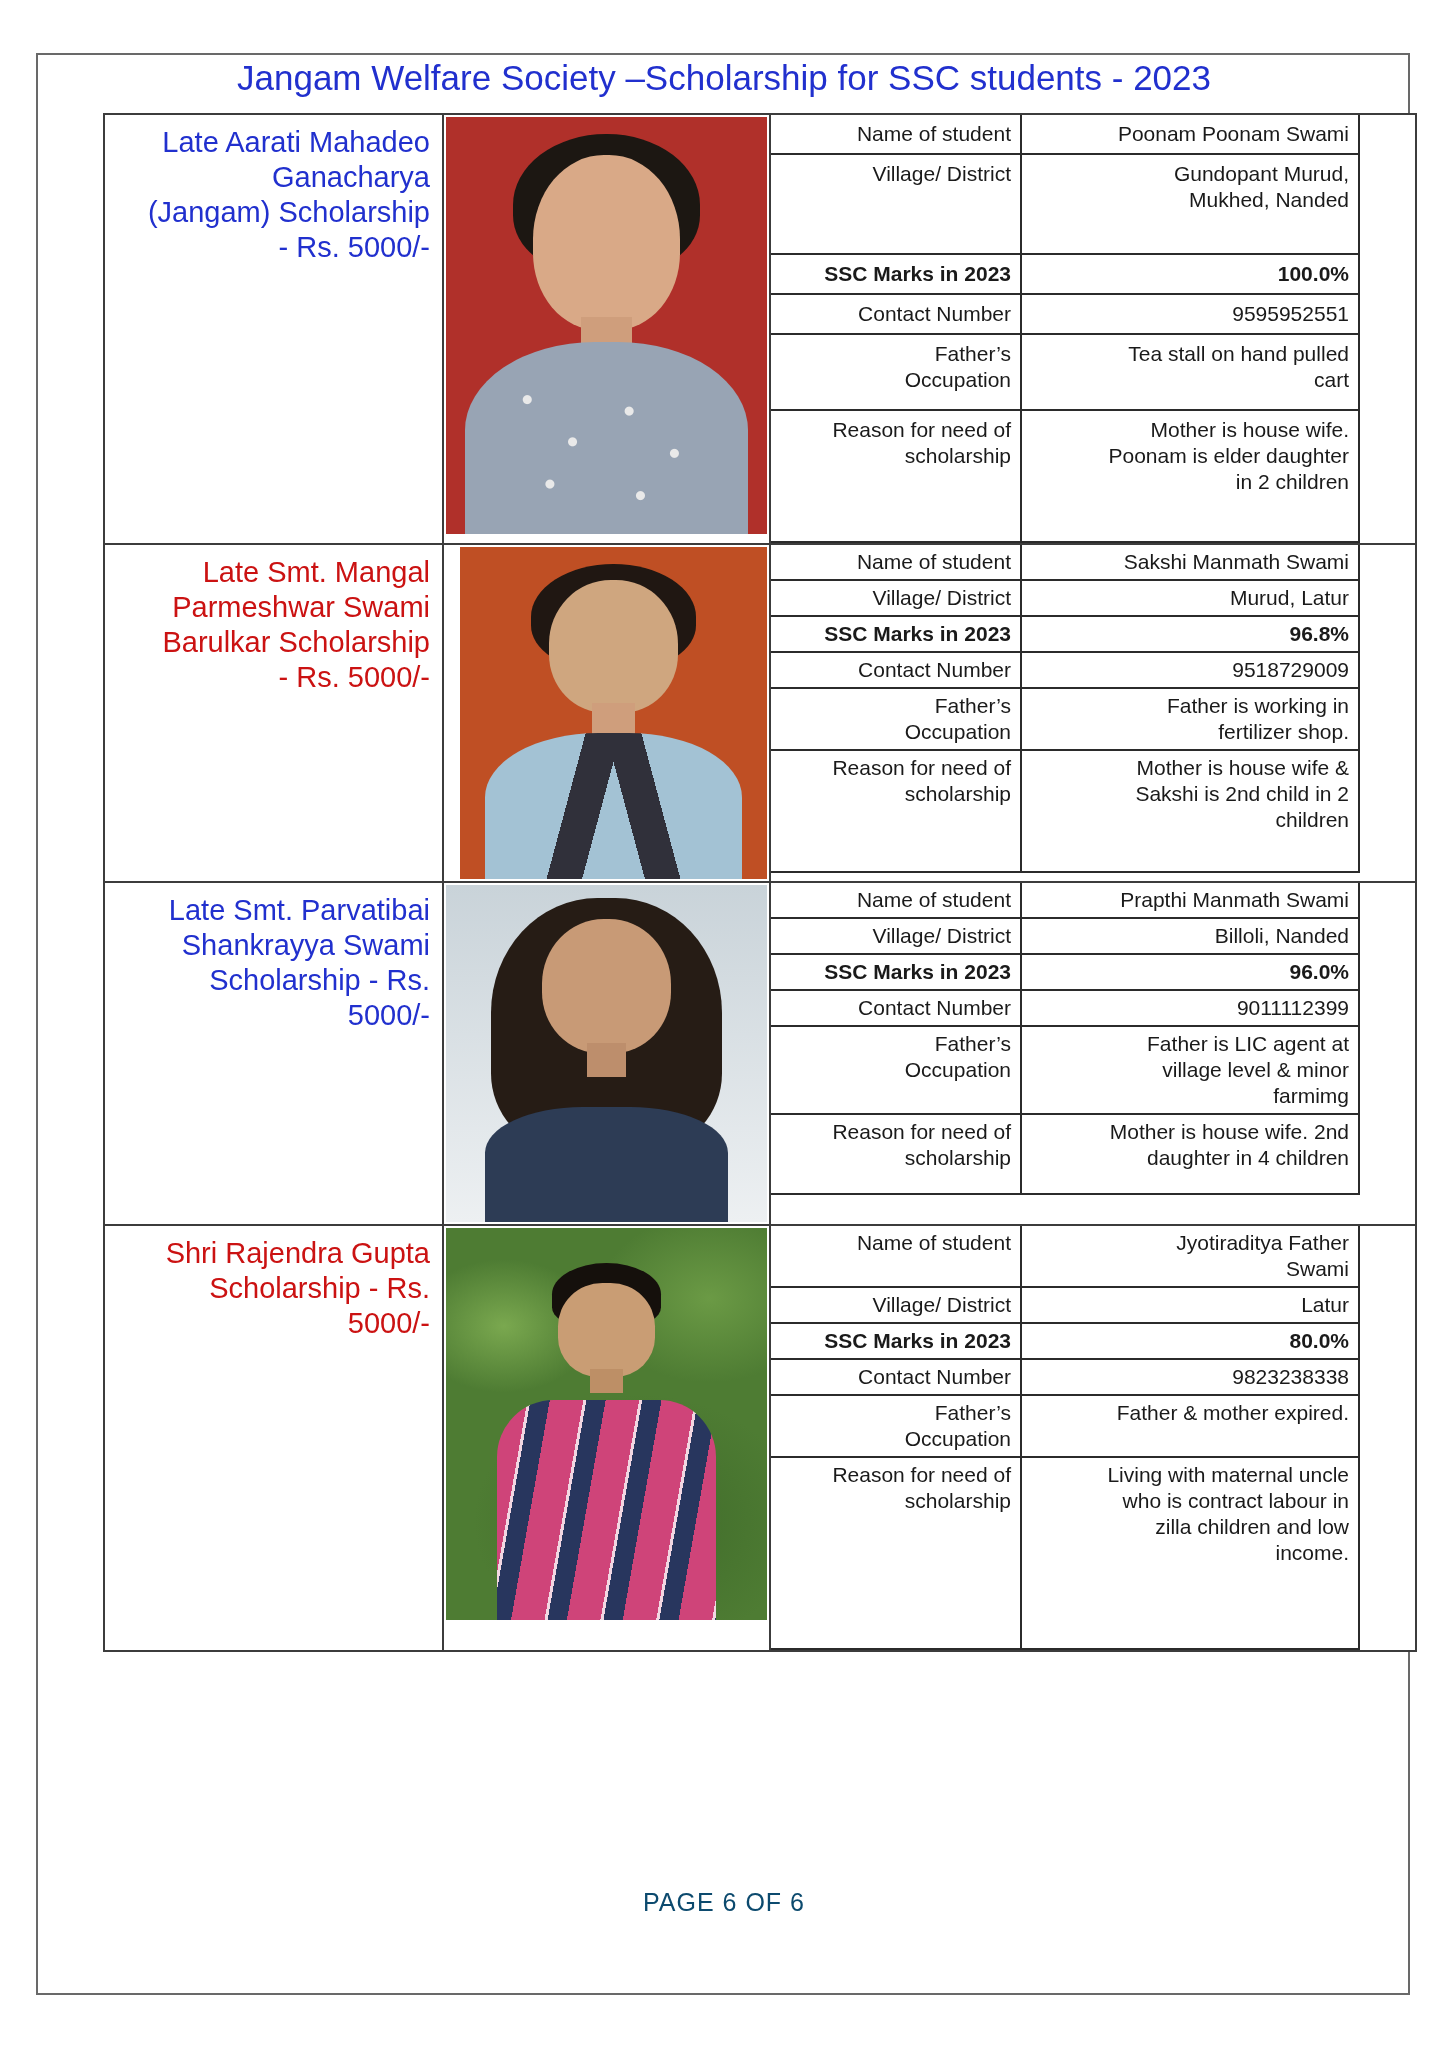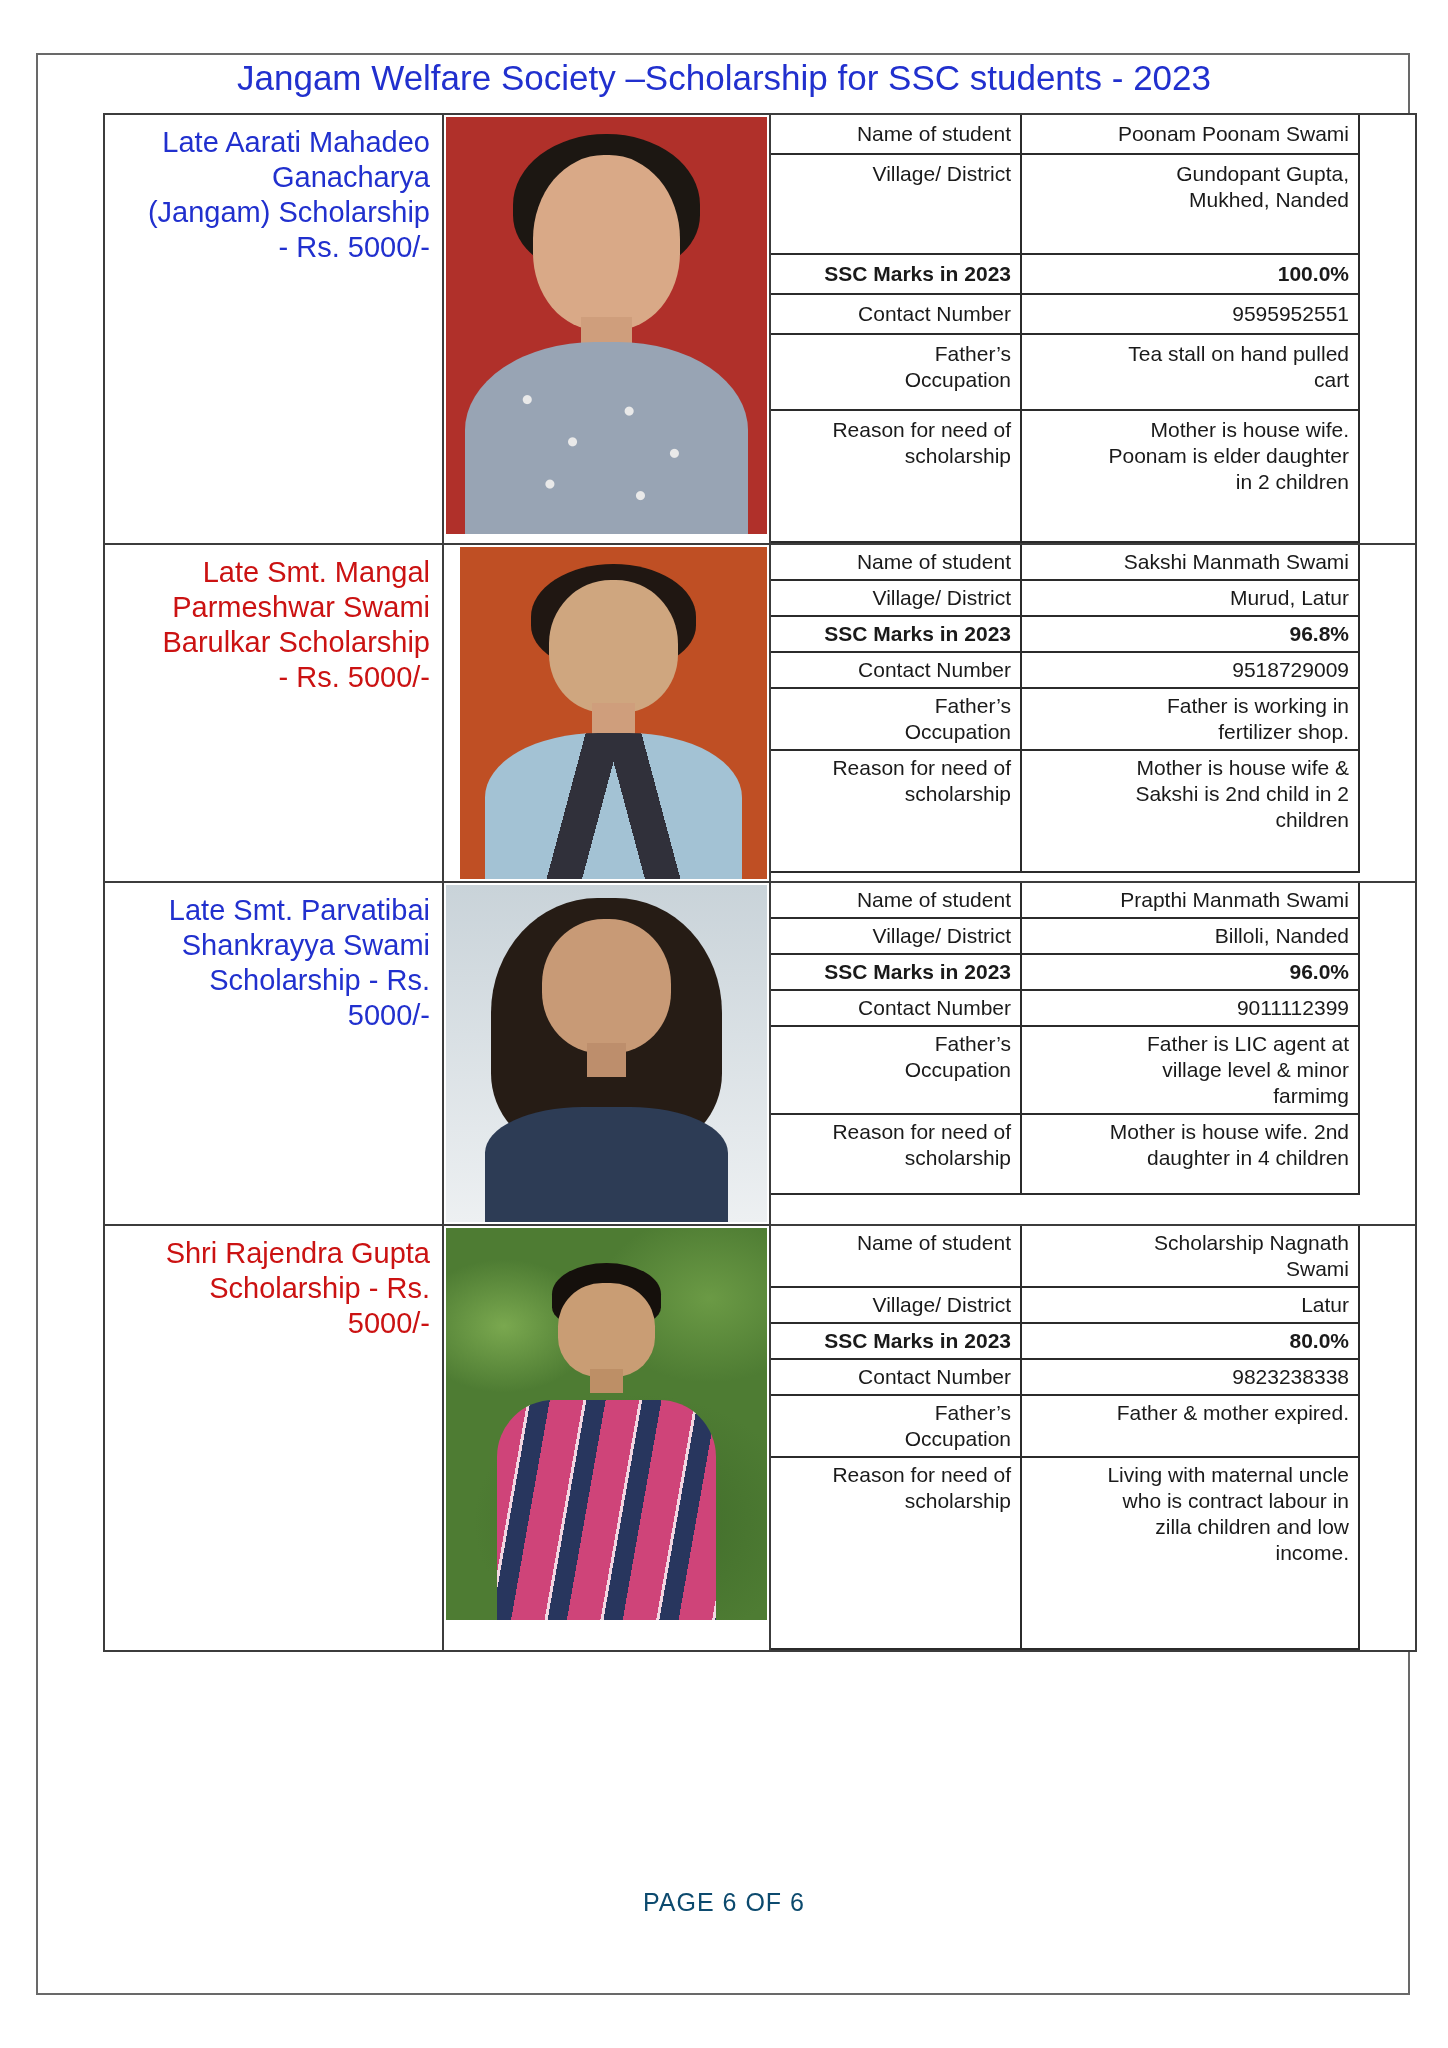--- a/index.html
+++ b/index.html
@@ -146,21 +146,21 @@
                 <col class="c-label">
                 <col class="c-value">
               </colgroup>
             <tbody>
               <tr>
                 <td>Name of student</td>
                 <td>Poonam Poonam Swami</td>
               </tr>
               <tr class="r-village">
                 <td>Village/ District</td>
-                <td>Gundopant Gupta,
+                <td>Gundopant Murud,
 Mukhed, Nanded</td>
               </tr>
               <tr class="r-marks">
                 <td>SSC Marks in 2023</td>
                 <td>100.0%</td>
               </tr>
               <tr>
                 <td>Contact Number</td>
                 <td>9595952551</td>
               </tr>
@@ -316,21 +316,21 @@
         </td>
         <td class="detail-cell">
           <table class="dt t4">
             <colgroup>
                 <col class="c-label">
                 <col class="c-value">
               </colgroup>
             <tbody>
               <tr>
                 <td>Name of student</td>
-                <td>Scholarship Nagnath
+                <td>Jyotiraditya Father
 Swami</td>
               </tr>
               <tr>
                 <td>Village/ District</td>
                 <td>Latur</td>
               </tr>
               <tr class="r-marks">
                 <td>SSC Marks in 2023</td>
                 <td>80.0%</td>
               </tr>

